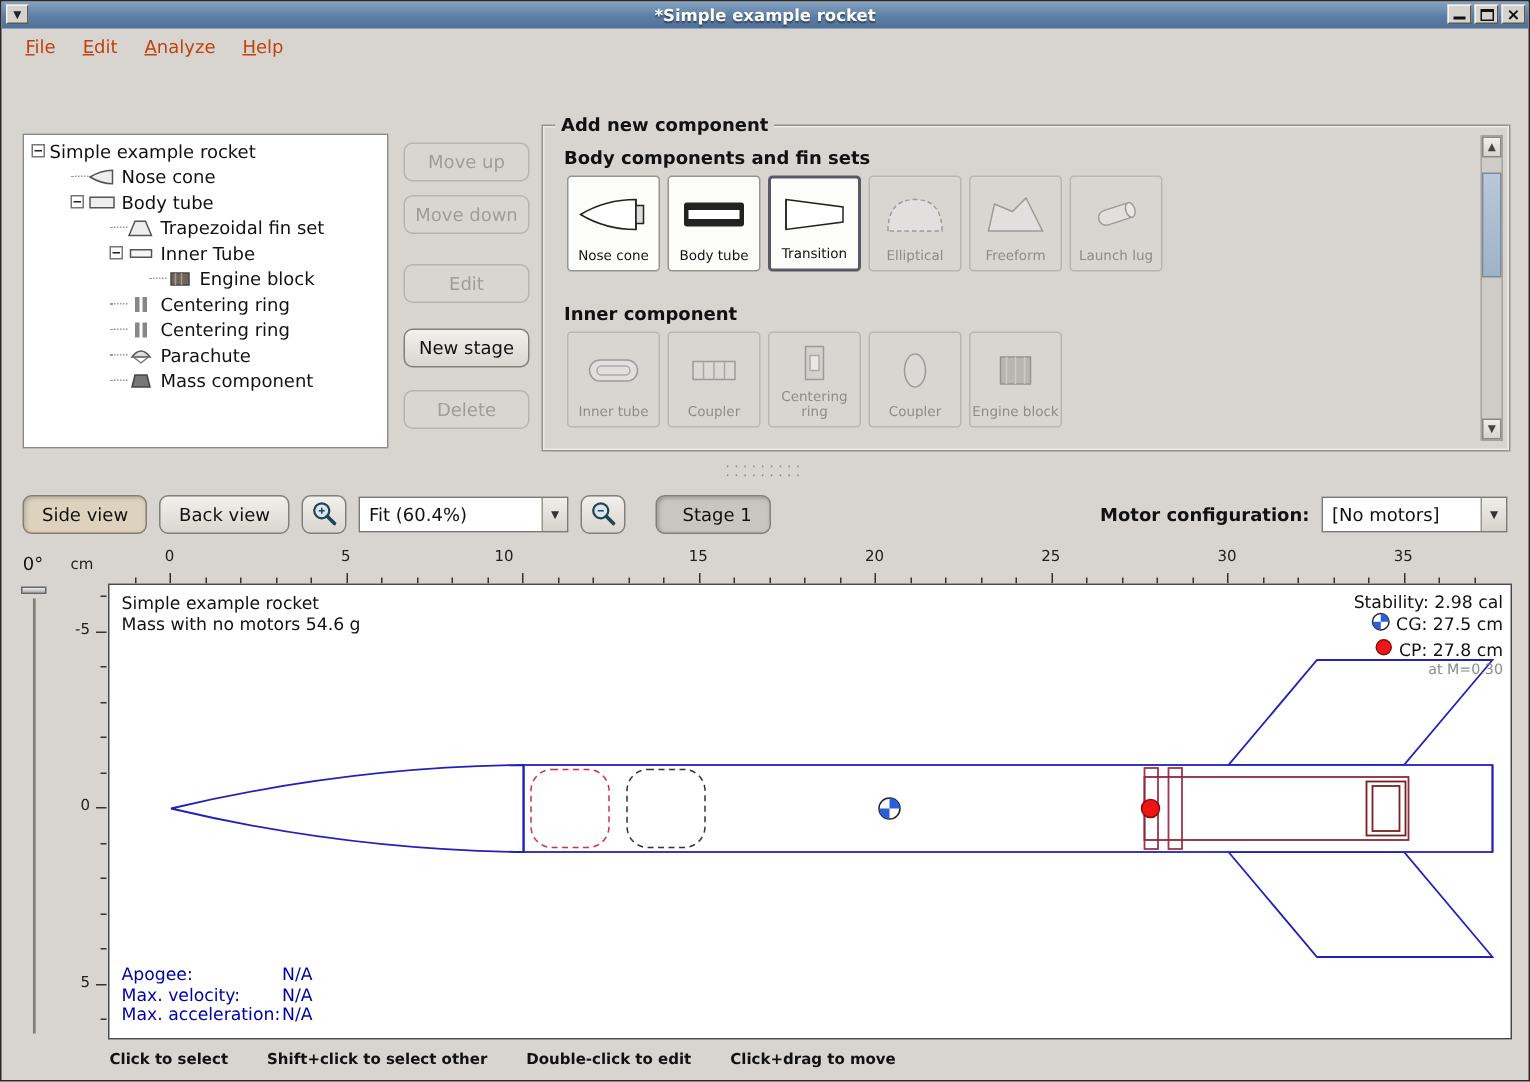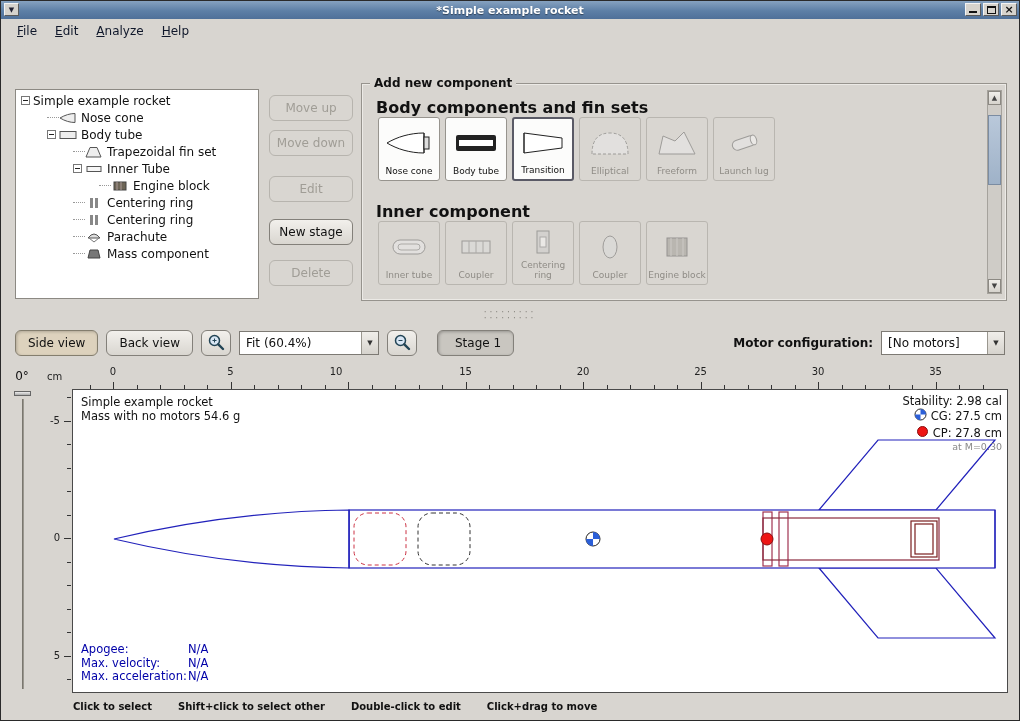--- a/index.html
+++ b/index.html
@@ -12,21 +12,21 @@
     background:linear-gradient(#86a2c0,#5d7fa6 55%,#4f7099); display:flex; align-items:center; }
   .title-text { flex:1; text-align:center; color:#fff; font-size:11px; font-weight:bold; text-shadow:0 1px 1px rgba(0,0,0,.45); }
   .sysicon { position:absolute; left:3px; top:2px; width:15px; height:13px; background:#d6d3cd; border:1px solid; border-color:#f4f4f4 #5a5a5a #5a5a5a #f4f4f4; display:flex; align-items:center; justify-content:center; font-size:7px; color:#223; }
   .winbtns { position:absolute; right:2px; top:2px; display:flex; gap:2px; }
   .winbtn { width:16px; height:13px; background:#d6d3cd; border:1px solid; border-color:#f4f4f4 #5a5a5a #5a5a5a #f4f4f4; position:relative; display:flex; align-items:center; justify-content:center; font-size:11px; font-weight:bold; color:#111; line-height:1; }
   .winbtn .min-bar { position:absolute; left:3px; bottom:2px; width:8px; height:2px; background:#111; }
   .winbtn .max-box { width:9px; height:8px; border:1px solid #111; border-top:2px solid #111; }
 
   
   .menubar { position:absolute; top:18px; left:0; right:0; height:24px; display:flex; align-items:center; padding-left:8px; gap:2px; }
-  .menu-item { padding:3px 8px; font-size:12px; color:#0f172a; cursor:default; }
+  .menu-item { padding:3px 8px; font-size:12px; color:#c2410c; cursor:default; }
 
   
   .tabstrip { position:absolute; top:42px; left:0; right:0; height:32px; display:flex; align-items:flex-end; padding-left:8px; border-bottom:1px solid #9a978f; }
   .tab { margin-right:3px; padding:5px 12px 5px; font-size:12px; color:#111; background:linear-gradient(#d3d0ca,#c2bfb9); border:1px solid #95928c; border-bottom:none; border-radius:4px 4px 0 0; margin-bottom:-1px; }
   .tab.active { background:#d8d5d0; padding-bottom:7px; border-bottom:1px solid #d8d5d0; }
 
   
   .design { position:absolute; top:74px; left:0; right:0; height:240px; }
 
   .tree-panel { position:absolute; left:14px; top:14px; width:244px; height:210px; background:#fff; border:1px solid #8c8983; overflow:hidden; padding-top:2px; }
@@ -37,21 +37,21 @@
   .ticon { width:18px; min-width:18px; height:12px; margin-right:4px; }
   .ticon svg { display:block; }
 
   .actions { position:absolute; left:268px; top:0; width:84px; }
   .abtn { position:absolute; left:0; width:84px; height:26px; border-radius:6px; font-size:12px; display:flex; align-items:center; justify-content:center; }
   .abtn.enabled { background:linear-gradient(#f2f0ec,#d9d6d0); border:1px solid #83807a; color:#111; }
   .abtn.disabled { background:#d9d6d1; border:1px solid #b7b4ae; color:#a09d96; }
 
   .groupbox { position:absolute; left:360px; top:8px; width:646px; height:218px; border:1px solid #96938d; box-shadow:inset 0 0 0 1px #eceae6; }
   .group-title { position:absolute; top:-8px; left:8px; background:#d8d5d0; padding:0 4px; font-size:12px; font-weight:bold; color:#111; }
-  .section-label { position:absolute; left:14px; font-size:16px; font-weight:bold; color:#111; }
+  .section-label { position:absolute; left:14px; font-size:12px; font-weight:bold; color:#111; }
   .cbtn-row { position:absolute; left:16px; display:flex; gap:5px; }
   .cbtn { width:62px; height:64px; border:1px solid #97948e; border-radius:3px; background:#fcfcfb; display:flex; flex-direction:column; align-items:center; }
   .cbtn.focus { border:2px solid #5a5a66; }
   .cbtn.disabled { background:#d9d6d1; border-color:#b9b6b0; }
   .cbtn.disabled .clabel { color:#8f8c86; }
   .cbtn.disabled .cicon { filter:grayscale(70%); opacity:.45; }
   .cicon { flex:1; display:flex; align-items:center; justify-content:center; }
   .clabel { font-size:9px; line-height:1.1; text-align:center; color:#111; padding:0 1px 3px; }
 
   .vscroll { position:absolute; right:4px; top:6px; bottom:6px; width:15px; background:#cfccc7; border:1px solid #a5a29c; }

